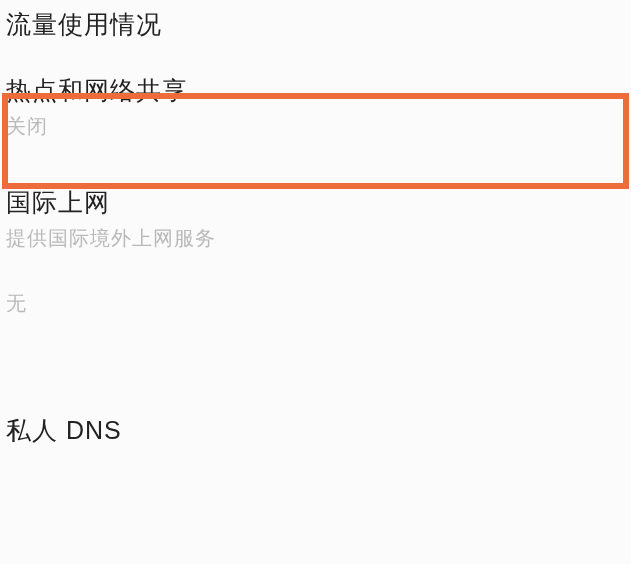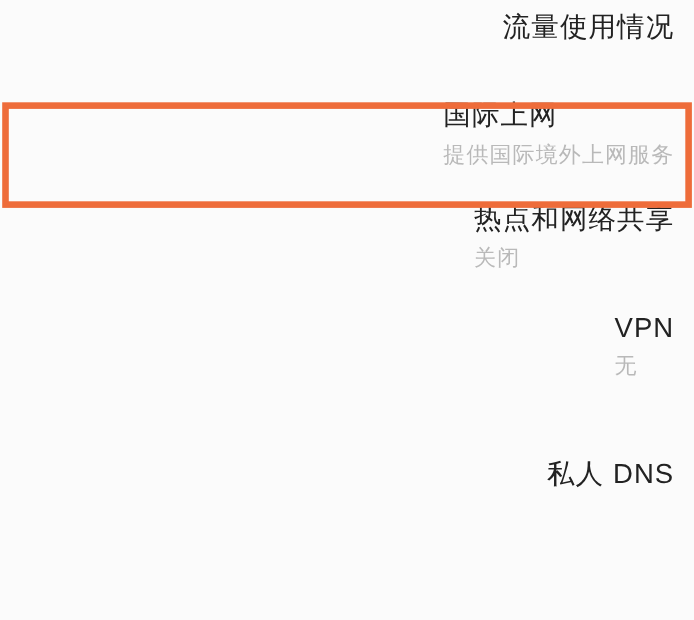--- a/index.html
+++ b/index.html
@@ -12,26 +12,25 @@
       height: 564px;
       background: #fbfbfb;
       font-family: -apple-system, "Helvetica Neue", Arial, "PingFang SC", "Microsoft YaHei", sans-serif;
       overflow: hidden;
       position: relative;
     }
     .list {
       width: 100%;
     }
     .item {
-      padding: 0 18px;
+      padding: 0 6px;
       display: flex;
       align-items: center;
-      justify-content: flex-end;
+      justify-content: flex-start;
       position: relative;
-      margin-left: 13px;
     }
     .item-content {
       display: flex;
       flex-direction: column;
       justify-content: center;
     }
     .title {
       font-size: 25px;
       color: #222;
       letter-spacing: 1px;
@@ -110,38 +109,37 @@
 <body>
 
 <div class="list">
 
   <div class="item item-data-usage">
     <div class="item-content">
       <div class="title">流量使用情况</div>
     </div>
   </div>
 
+  <div class="item item-hotspot">
+    <div class="item-content">
+      <div class="title">热点和网络共享</div>
+      <div class="subtitle">关闭</div>
+    </div>
+  </div>
+
   <div class="item item-intl">
     <div class="item-content">
       <div class="title">国际上网</div>
       <div class="subtitle">提供国际境外上网服务</div>
     </div>
   </div>
 
-  <div class="item item-hotspot">
-    <div class="item-content">
-      <div class="title">热点和网络共享</div>
-      <div class="subtitle">关闭</div>
-    </div>
-  </div>
-
 
   <div class="item item-vpn">
     <div class="item-content">
-      <div class="title">VPN</div>
       <div class="subtitle">无</div>
     </div>
   </div>
 
   <div class="item item-dns">
     <div class="item-content">
       <div class="title">私人 DNS</div>
     </div>
   </div>
 

